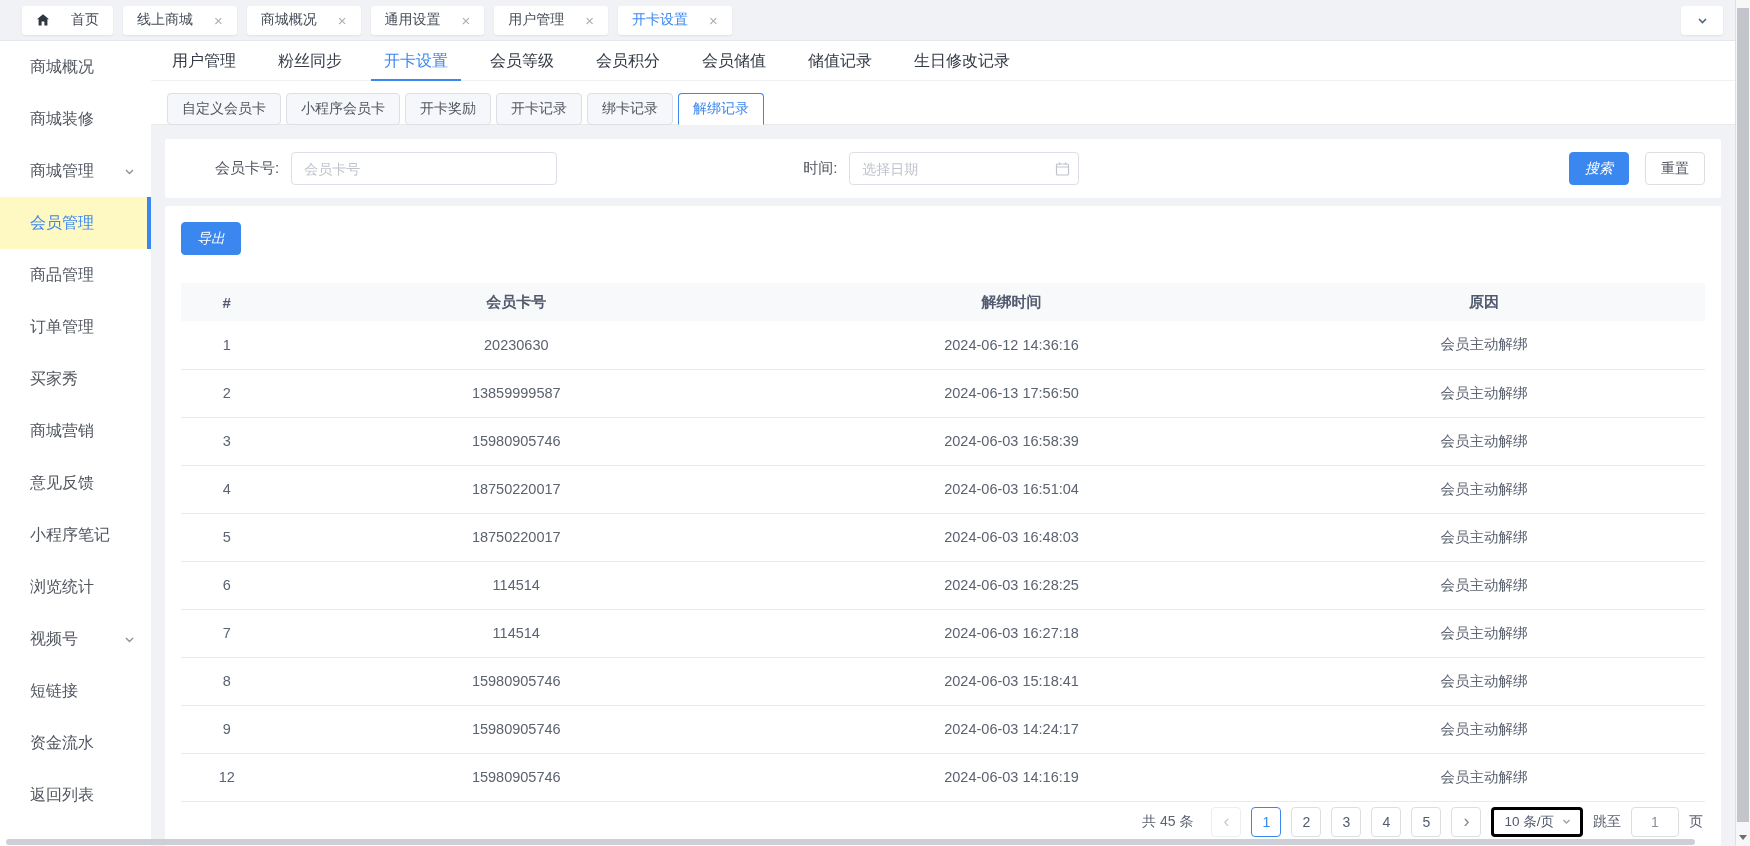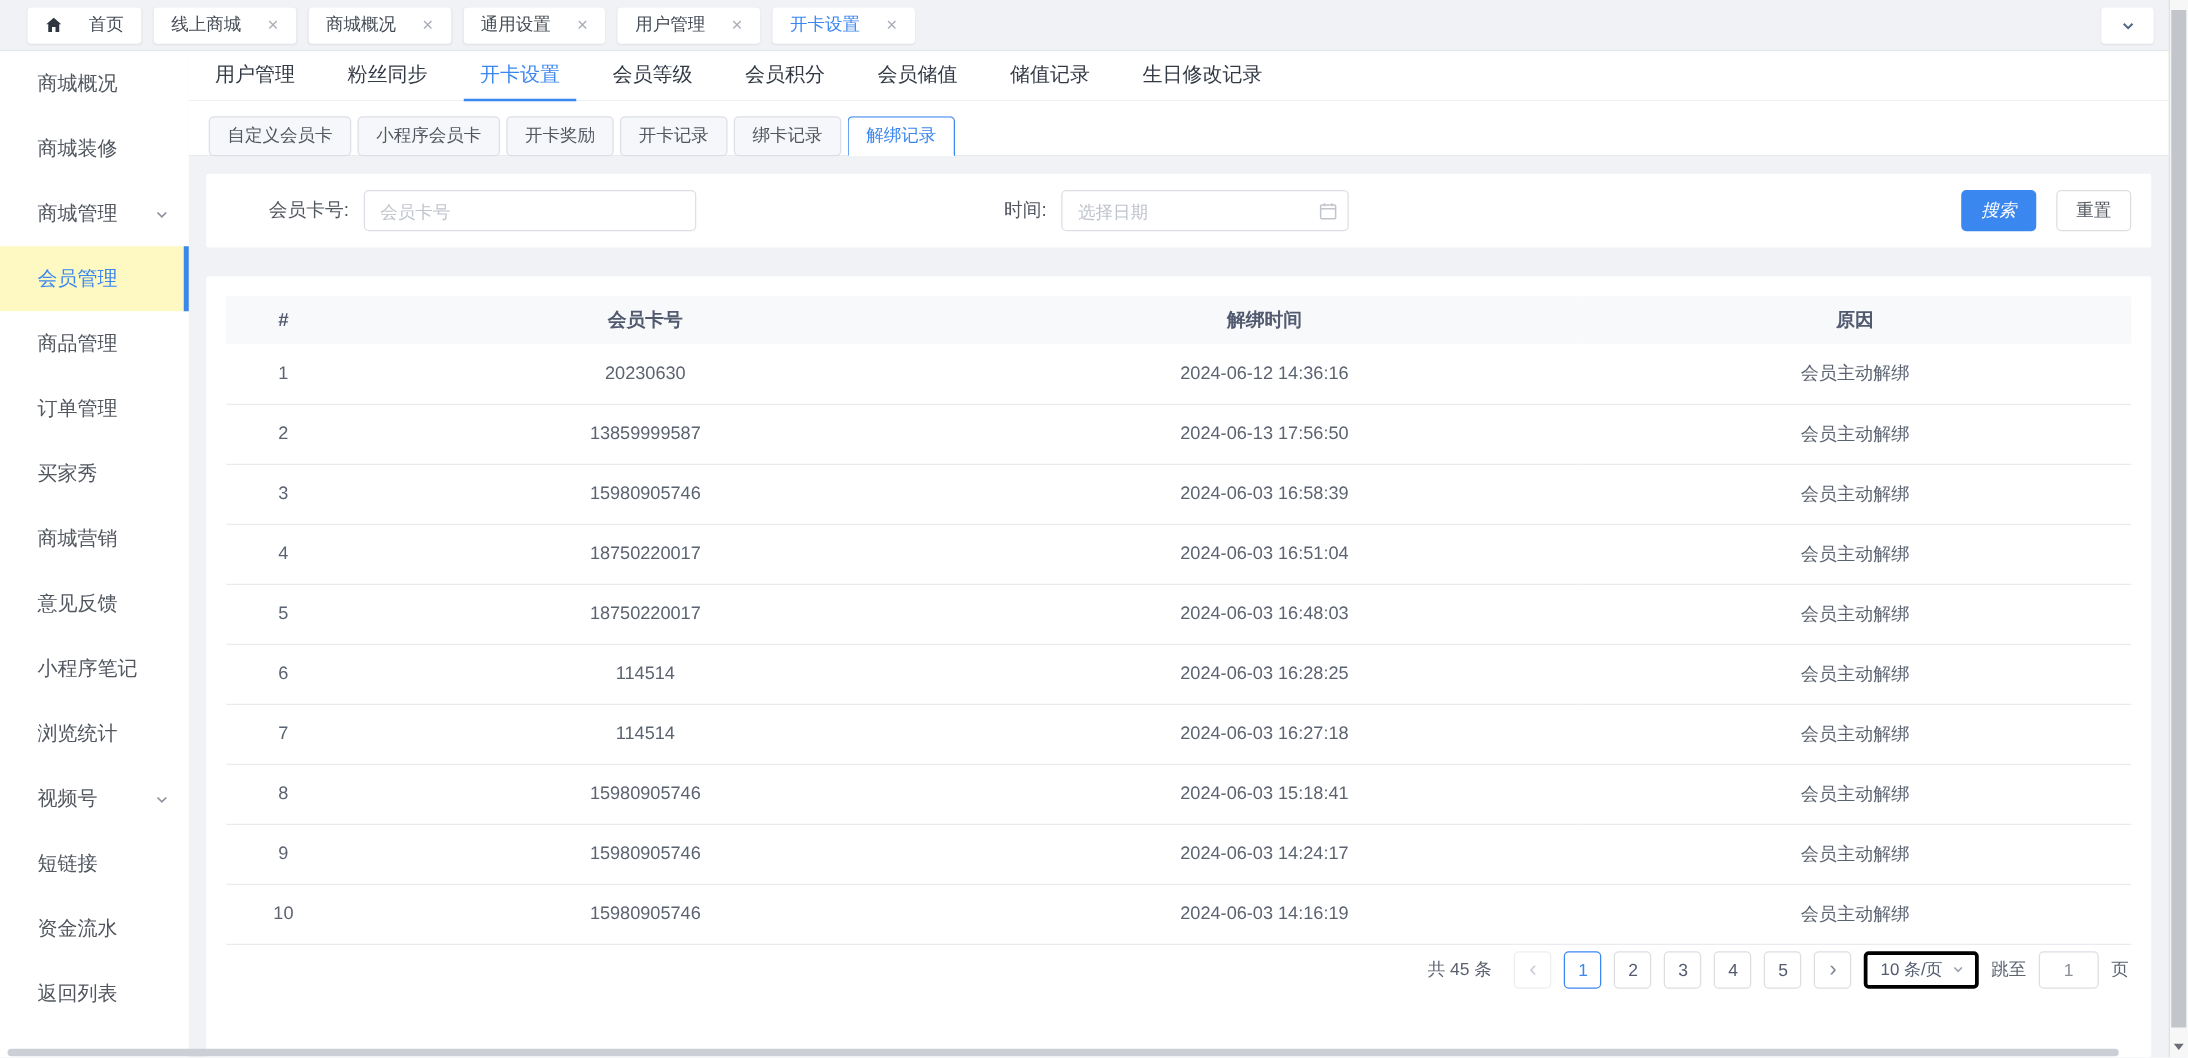--- a/index.html
+++ b/index.html
@@ -31,21 +31,21 @@
   .main-tab { padding:0 13px; margin:0 8px; height:40px; line-height:40px; font-size:16px; color:#333a45;
               cursor:pointer; position:relative; white-space:nowrap; }
   .main-tab.active { color:#3b87f0; }
   .main-tab.active::after { content:""; position:absolute; left:0; right:0; bottom:0; height:2px; background:#3b87f0; }
 
   .sub-tabs { background:#fff; padding:6px 16px 0; display:flex; gap:5px; flex:0 0 44px; border-bottom:1px solid #e8eaec; align-items:flex-end; }
   .sub-tab { height:32px; display:flex; align-items:center; padding:0 14px; font-size:14px; color:#51565f;
              background:#f6f7fa; border:1px solid #dcdfe6; border-radius:4px; cursor:pointer; margin-bottom:-1px; white-space:nowrap; }
   .sub-tab.active { background:#fff; border-color:#3b87f0; color:#3b87f0; border-bottom-color:#fff; border-radius:4px 4px 0 0; }
 
-  .page-body { flex:1; display:flex; flex-direction:column; padding:14px 14px 0; gap:23px; overflow:hidden; }
+  .page-body { flex:1; display:flex; flex-direction:column; padding:14px 14px 0; gap:8px; overflow:hidden; }
 
   .filter-card { background:#fff; border-radius:2px; padding:13px 16px; display:flex; align-items:center; flex:0 0 auto; }
   .f-item { display:flex; align-items:center; }
   .f-item.first { margin-left:34px; }
   .f-item.second { margin-left:246px; }
   .f-label { font-size:15px; color:#51565f; margin-right:12px; white-space:nowrap; }
   .text-input { width:266px; height:33px; border:1px solid #dcdfe6; border-radius:4px; padding:0 12px;
                 font-size:14px; color:#333; outline:none; background:#fff; }
   input::placeholder { color:#bfc4cc; }
   .date-wrap { position:relative; width:230px; }
@@ -229,20 +229,23 @@
             </span>
           </span>
         </div>
         <div class="filter-buttons">
           <button class="btn btn-primary">搜索</button>
           <button class="btn btn-default">重置</button>
         </div>
       </div>
 
       <div class="table-card">
+        <div class="export-row">
+          <button class="btn btn-primary">导出</button>
+        </div>
 
         <table class="data">
           <colgroup>
               <col style="width:6%">
               <col style="width:32%">
               <col style="width:33%">
               <col style="width:29%">
             </colgroup>
           <thead>
             <tr>
@@ -301,21 +304,21 @@
                 <td>2024-06-03 15:18:41</td>
                 <td>会员主动解绑</td>
             </tr>
             <tr>
               <td>9</td>
                 <td>15980905746</td>
                 <td>2024-06-03 14:24:17</td>
                 <td>会员主动解绑</td>
             </tr>
             <tr>
-              <td>10</td>
+              <td>12</td>
                 <td>15980905746</td>
                 <td>2024-06-03 14:16:19</td>
                 <td>会员主动解绑</td>
             </tr>
           </tbody>
         </table>
 
         <div class="pagination">
           <span class="pg-total">共 45 条</span>
           <div class="pg-btn arrow disabled">‹</div>

